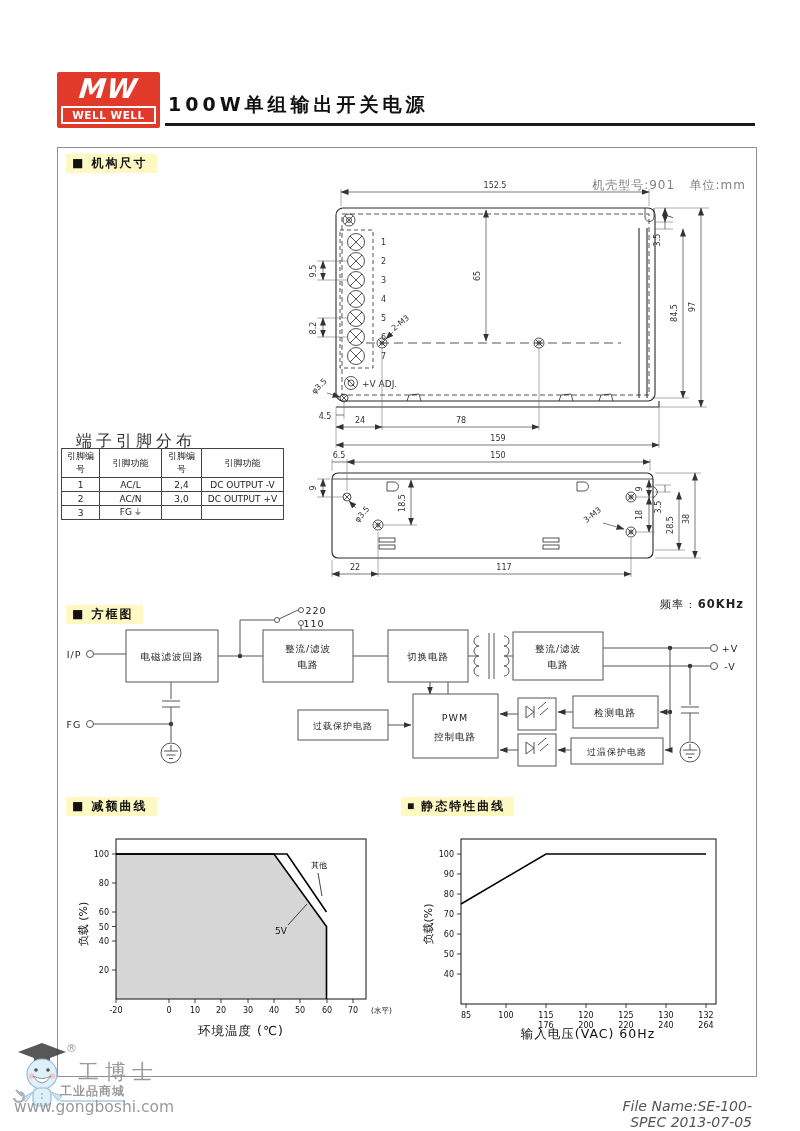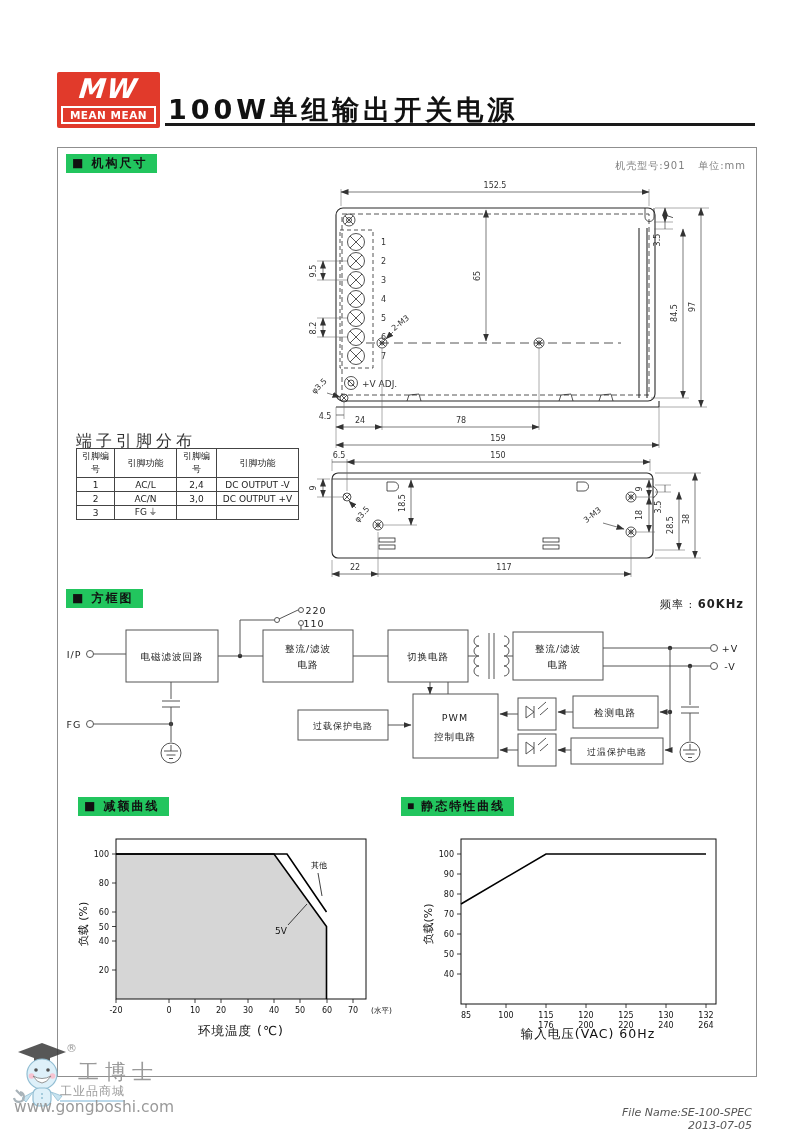--- a/index.html
+++ b/index.html
@@ -5,29 +5,29 @@
   html,body{margin:0;padding:0;background:#e8e8e8;}
   .page{position:relative;width:800px;height:1131px;background:#ffffff;margin:0 auto;
         font-family:"DejaVu Sans","Liberation Sans",sans-serif;color:#222;overflow:hidden;}
   .abs{position:absolute;}
   
   .logo{left:57px;top:72px;width:103px;height:56px;background:#e13a2b;border-radius:2px;}
   .logo .mw{position:absolute;left:0;right:0;top:1px;text-align:center;color:#fff;
             font-size:27px;font-weight:bold;font-style:italic;transform:skewX(-6deg);letter-spacing:1px;}
   .logo .brand{position:absolute;left:4px;right:4px;bottom:4px;border:2px solid #fff;
                color:#fff;font-size:10.5px;font-weight:bold;text-align:center;padding:1px 0;letter-spacing:.5px;}
-  .title{left:168px;top:92px;font-size:27px;font-weight:bold;letter-spacing:4px;color:#111;}
+  .title{left:168px;top:92px;font-size:19px;font-weight:bold;letter-spacing:4px;color:#111;}
   .series{right:45px;top:90px;font-size:23px;font-weight:bold;color:#111;}
   .series .suf{font-family:"DejaVu Serif","Liberation Serif",serif;font-size:20px;font-weight:bold;letter-spacing:3px;}
   .rule{left:165px;top:123px;width:590px;height:3px;background:#1a1a1a;}
   
   .frame{left:57px;top:147px;width:698px;height:928px;border:1px solid #8f8f8f;}
-  .sec-h{position:absolute;background:#22c55e;color:#111;font-size:12px;font-weight:bold;
+  .sec-h{position:absolute;background:#fef9c3;color:#111;font-size:12px;font-weight:bold;
          letter-spacing:2px;padding:2px 9px 2px 6px;line-height:15px;white-space:nowrap;}
-  .gray-info{position:absolute;color:#808080;font-size:10px;letter-spacing:1px;}
+  .gray-info{position:absolute;color:#808080;font-size:12px;letter-spacing:1px;margin-top:18px;}
   
   .pt-title{position:absolute;font-size:16px;letter-spacing:4px;color:#333;}
   table.pt{position:absolute;border-collapse:collapse;font-size:9px;color:#222;}
   table.pt th,table.pt td{border:1px solid #444;text-align:center;padding:1px 2px;height:11px;font-weight:normal;}
   
   svg{position:absolute;overflow:visible;}
   .ot{stroke:#2a2a2a;stroke-width:1.1;fill:none;}
   .th{stroke:#2a2a2a;stroke-width:.8;fill:none;}
   .dl{stroke:#444;stroke-width:.7;fill:none;}
   .el{stroke:#666;stroke-width:.55;fill:none;}
@@ -36,30 +36,30 @@
   .wr{stroke:#555;stroke-width:1;fill:none;}
   .bt{fill:#222;font-size:9.5px;text-anchor:middle;letter-spacing:1px;font-family:"DejaVu Sans",sans-serif;}
   .ax{stroke:#111;stroke-width:1;fill:none;}
   .tk{stroke:#111;stroke-width:.8;}
   .tt{fill:#111;font-size:8px;font-family:"DejaVu Sans",sans-serif;}
   .cl{stroke:#000;stroke-width:1.6;fill:none;}
   .freq{position:absolute;font-size:11px;color:#222;letter-spacing:1px;}
   .freq b{font-size:11.5px;margin-top:45px;}
   
   .wm{color:#9a9a9a;}
-  .fn{position:absolute;font-size:11px;font-style:italic;color:#555;margin-top:8px;}
+  .fn{position:absolute;font-size:14px;font-style:italic;color:#555;}
 </style>
 </head>
 <body>
 
 <div class="page">
 
   <div class="abs logo">
     <div class="mw">MW</div>
-    <div class="brand">MEAN MEAN</div>
+    <div class="brand">WELL WELL</div>
   </div>
   <div class="abs title">100W单组输出开关电源</div>
   <div class="abs rule"></div>
 
   <div class="abs frame">
 
     <div class="sec-h" style="left:8px;top:6px;">■ 机构尺寸</div>
     <div class="gray-info" style="right:10px;top:11px;">
       <span>机壳型号:901</span>&nbsp;&nbsp;&nbsp;<span>单位:mm</span>
     </div>
@@ -280,21 +280,21 @@
           <line class="el" x1="317" y1="356" x2="317" y2="401"></line>
         <line class="dl" x1="271" y1="398" x2="317" y2="398" marker-start="url(#a)" marker-end="url(#a)"></line>
         <text class="dt" x="294" y="394" text-anchor="middle">22</text>
         <line class="el" x1="570" y1="362" x2="570" y2="401"></line>
         <line class="dl" x1="317" y1="398" x2="570" y2="398" marker-end="url(#a)"></line>
         <text class="dt" x="443" y="394" text-anchor="middle">117</text>
       </g>
     </svg>
 
     <div class="pt-title" style="left:18px;top:283px;">端子引脚分布</div>
-    <table class="pt" style="left:18px;top:300px;">
+    <table class="pt" style="left:3px;top:300px;">
       <colgroup>
           <col style="width:38px">
           <col style="width:62px">
           <col style="width:40px">
           <col style="width:82px">
         </colgroup>
       <tbody>
           <tr>
         <th>引脚编号</th>
         <th>引脚功能</th>
@@ -315,21 +315,21 @@
       </tr>
       <tr>
         <td>3</td>
             <td>FG ⏚</td>
         <td></td>
             <td></td>
       </tr>
     </tbody>
       </table>
 
-    <div class="sec-h" style="left:8px;top:441px;text-align:right;">■ 方框图</div>
+    <div class="sec-h" style="left:8px;top:457px;text-align:right;">■ 方框图</div>
     <div class="freq" style="right:12px;top:449px;">
       <span>频率 :</span> <b>60KHz</b>
     </div>
 
     <svg style="left:0;top:458px;" width="692" height="190" viewBox="0 0 692 190">
 
       <text class="bt" x="16" y="52">I/P</text>
       <circle class="wr" cx="32" cy="48" r="3.5"></circle>
       <line class="wr" x1="35.5" y1="48" x2="68" y2="48"></line>
       <text class="bt" x="16" y="122">FG</text>
@@ -442,21 +442,21 @@
           <line x1="623" y1="107" x2="641" y2="107"></line>
         <line x1="632" y1="107" x2="632" y2="135"></line>
         <circle cx="632" cy="146" r="10"></circle>
         <line x1="632" y1="138" x2="632" y2="144"></line>
         <line x1="625" y1="144" x2="639" y2="144"></line>
           <line x1="627.5" y1="148" x2="636.5" y2="148"></line>
           <line x1="630" y1="151.5" x2="634" y2="151.5"></line>
       </g>
     </svg>
 
-    <div class="sec-h" style="left:20px;top:649px;">■ 减额曲线</div>
+    <div class="sec-h" style="left:8px;top:649px;">■ 减额曲线</div>
     <div class="sec-h" style="left:343px;top:649px;font-family:Liberation Serif, serif;">■ 静态特性曲线</div>
 
     <svg style="left:13px;top:676px;" width="332" height="215" viewBox="0 0 332 215">
       <polygon fill="#d6d6d6" stroke="none" points="45,30 203,30 255.5,102.5 255.5,175 45,175"></polygon>
       <rect class="ax" x="45" y="15" width="250" height="160" fill="none"></rect>
       <polyline class="cl" points="45,30 203,30 255.5,102.5 255.5,175"></polyline>
       <polyline class="cl" points="45,30 216,30 255.5,88"></polyline>
 
       <line class="tk" x1="41" y1="30" x2="45" y2="30"></line>
         <text class="tt" x="38" y="33" text-anchor="end">100</text>
@@ -556,16 +556,16 @@
     <path d="M23,38 Q32,52 41,38 Q32,43 23,38" fill="#fff" stroke="#666" stroke-width=".8"></path>
     <rect x="23" y="50" width="18" height="18" rx="6" fill="#d9eef8" stroke="#7fb3cc" stroke-width="1.2"></rect>
     <circle cx="32" cy="56" r="1" fill="#7fb3cc"></circle>
       <circle cx="32" cy="60" r="1" fill="#7fb3cc"></circle>
     <path d="M23,54 L12,60 L16,64 Z" fill="#bfe0ef" stroke="#7fb3cc" stroke-width=".8"></path>
     <path d="M41,54 L52,58 L48,63 Z" fill="#bfe0ef" stroke="#7fb3cc" stroke-width=".8"></path>
     <path d="M6,52 l6,6 m-8,2 a5,5 0 1 0 6,-6" fill="none" stroke="#9aa6ad" stroke-width="2.2"></path>
   </svg>
   <div class="abs wm" style="left:66px;top:1042px;font-size:11px;">®</div>
   <div class="abs wm" style="left:78px;top:1058px;font-size:21px;letter-spacing:6px;font-family:Liberation Serif, serif;">工博士</div>
-  <div class="abs wm" style="left:60px;top:1083px;font-size:12px;letter-spacing:1px;border-bottom:2px solid #bcd9ea;">工业品商城</div>
+  <div class="abs wm" style="left:60px;top:1083px;font-size:12px;letter-spacing:1px;border-bottom:2px solid #bcd9ea;font-weight:bold;">工业品商城</div>
   <div class="abs wm" style="left:14px;top:1098px;font-size:15.5px;">www.gongboshi.com</div>
   <div class="fn" style="left:600px;top:1098px;width:152px;text-align:right;">File Name:SE-100-SPEC  2013-07-05</div>
 </div>
 
 </body></html>

